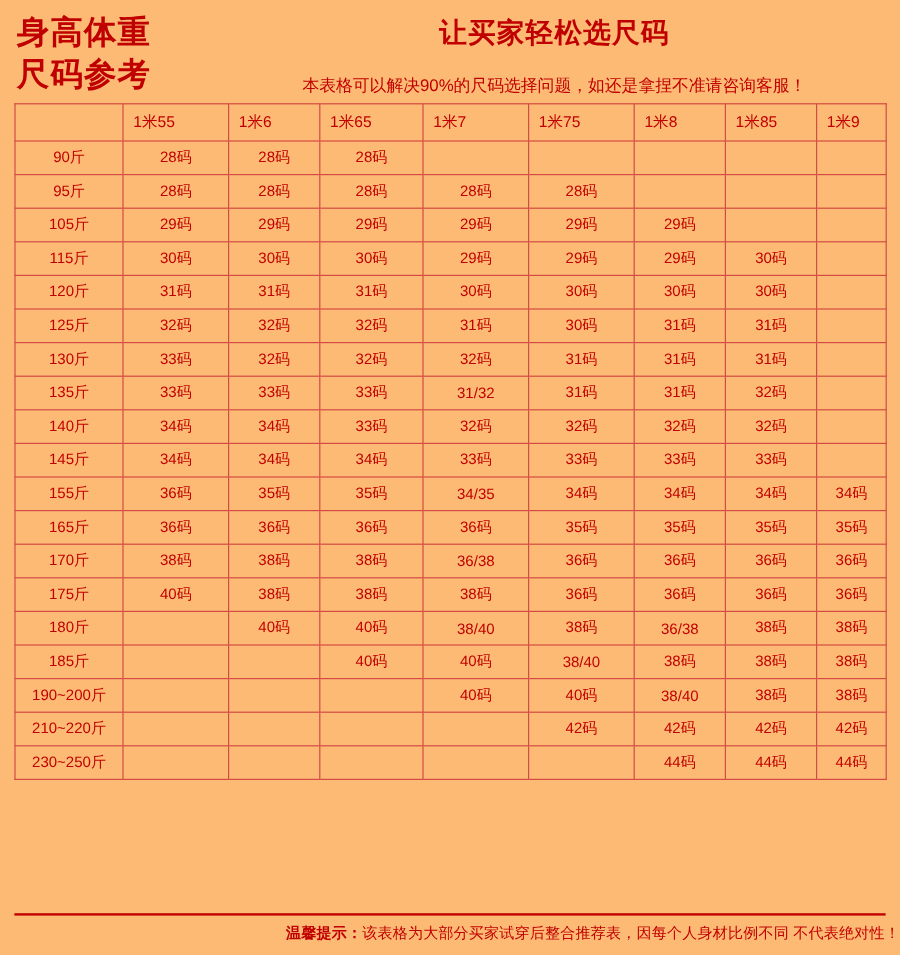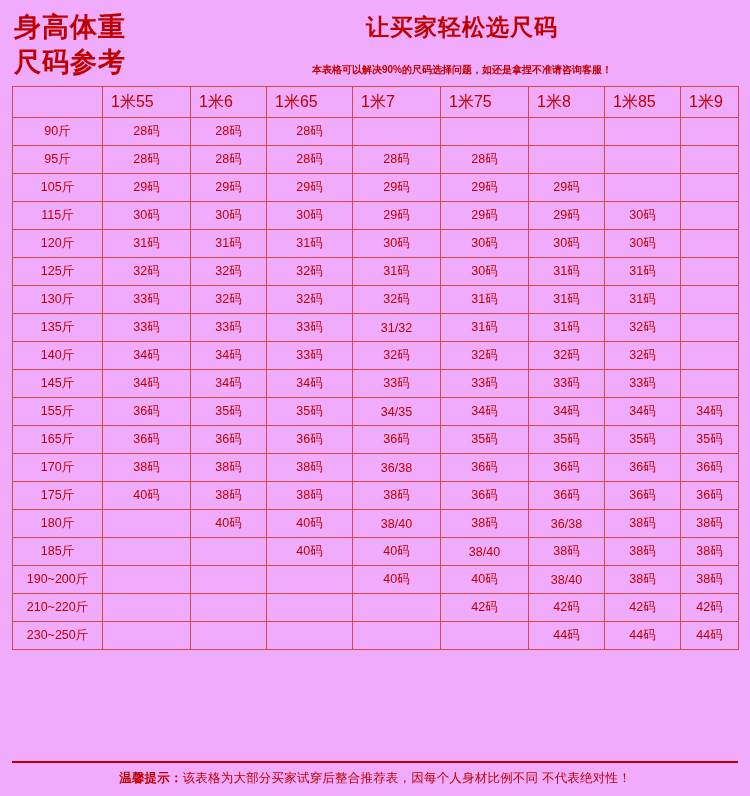--- a/index.html
+++ b/index.html
@@ -12,21 +12,21 @@
     background: #ffffff;
     font-family: "Liberation Sans", sans-serif;
     color: #c00000;
     overflow: hidden;
   }
   .page {
     position: relative;
     width: 750px;
     height: 796px;
     box-sizing: border-box;
-    background: #f0abfc;
+    background: #fdba74;
   }
   
   .header {
     display: flex;
     align-items: flex-start;
     padding: 8px 10px 4px 14px;
     box-sizing: border-box;
     height: 86px;
   }
   .title-block {
@@ -48,22 +48,22 @@
     text-align: center;
   }
   .main-head {
     font-size: 23px;
     font-weight: bold;
     color: #c00000;
     letter-spacing: 1px;
     margin-bottom: 20px;
   }
   .sub-head {
-    font-size: 10px;
-    font-weight: bold;
+    font-size: 14px;
+    font-weight: normal;
     color: #c00000;
     letter-spacing: 0px;
     white-space: nowrap;
   }
   
   .table-wrap {
     padding: 0 12px;
     box-sizing: border-box;
   }
   table.size-table {
@@ -77,21 +77,21 @@
     height: 27px;
     font-size: 12.5px;
     color: #c00000;
     text-align: center;
     vertical-align: middle;
     padding: 0;
     font-weight: normal;
   }
   table.size-table thead td {
     height: 30px;
-    font-size: 16px;
+    font-size: 13px;
     text-align: left;
     padding-left: 8px;
   }
   td.rowhead {
     text-align: right;
     padding-right: 7px;
     font-size: 12.5px;
     font-weight: bold;
   }
   td.corner {
@@ -101,21 +101,21 @@
   
   td.b { font-weight: bold; font-size: 13px; }
   
   .footer {
     position: absolute;
     left: 0;
     bottom: 0;
     width: 750px;
     box-sizing: border-box;
     padding: 7px 0 9px 0;
-    text-align: center;
+    text-align: right;
   }
   .footer-line {
     border-top: 2px solid #c00000;
     width: 726px;
     margin: 0 auto 7px auto;
   }
   .footer-text {
     font-size: 12.5px;
     color: #c00000;
     letter-spacing: 0.2px;

